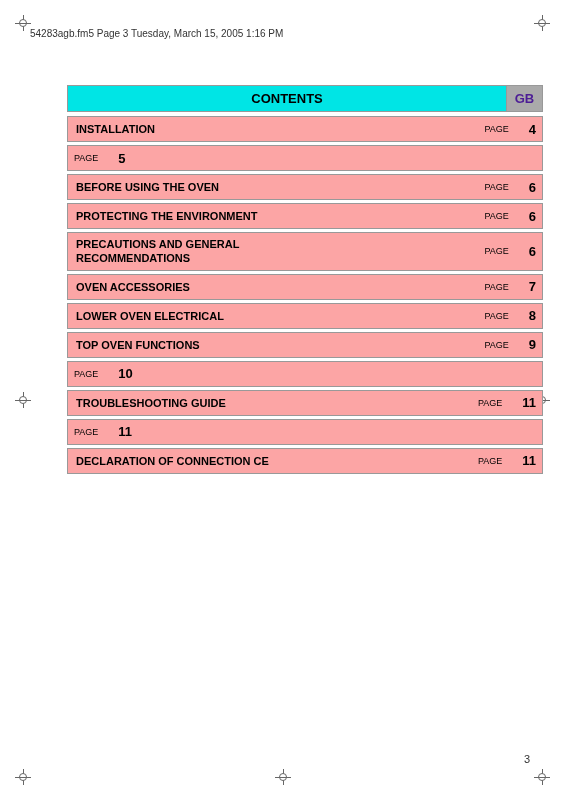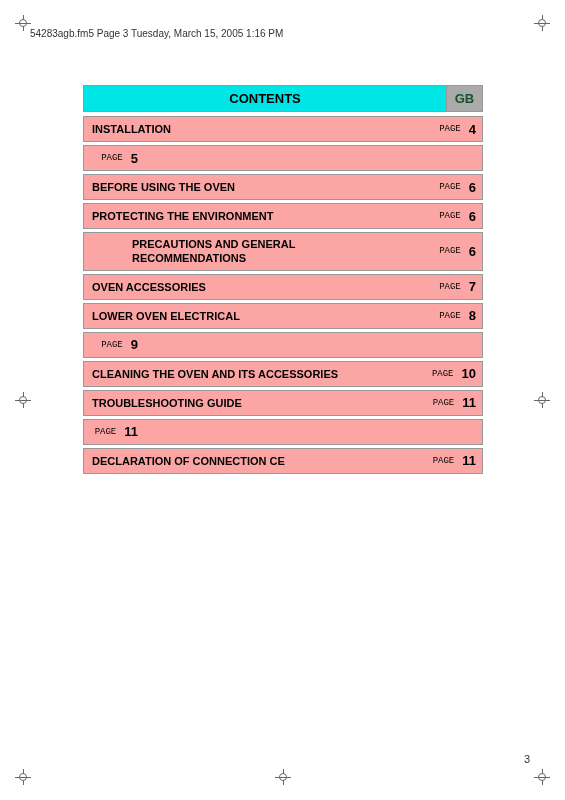--- a/index.html
+++ b/index.html
@@ -75,22 +75,22 @@
     .ch-ml { top: 50%; left: 15px; transform: translateY(-50%); }
     .ch-mr { top: 50%; right: 15px; transform: translateY(-50%); }
     .ch-bl { bottom: 15px; left: 15px; }
     .ch-bc { bottom: 15px; left: 50%; transform: translateX(-50%); }
     .ch-br { bottom: 15px; right: 15px; }
 
     
     .contents-area {
       position: absolute;
       top: 85px;
-      left: 83px;
-      width: 400px;
+      left: 67px;
+      width: 476px;
     }
 
     
     .contents-header {
       display: flex;
       width: 100%;
       margin-bottom: 4px;
     }
 
     .contents-title-cell {
@@ -104,21 +104,21 @@
       border: 1px solid #999;
     }
 
     .contents-gb-cell {
       background: #aaaaaa;
       width: 36px;
       padding: 5px 4px;
       font-weight: bold;
       font-size: 13px;
       text-align: center;
-      color: #14532d;
+      color: #4c1d95;
       border: 1px solid #999;
       border-left: none;
     }
 
     
     .toc-row {
       display: flex;
       width: 100%;
       margin-bottom: 3px;
       border: 1px solid #999;
@@ -142,34 +142,32 @@
       font-size: 11px;
       color: #000;
       white-space: nowrap;
       min-width: 60px;
       justify-content: flex-end;
     }
 
     .toc-page .page-word {
       font-size: 9px;
       font-weight: normal;
-      margin-right: 8px;
+      margin-right: 20px;
       text-transform: uppercase;
-      font-family: Liberation Mono, monospace;
     }
 
     .toc-page .page-num {
       font-weight: bold;
       font-size: 13px;
     }
 
     
     .toc-row.two-line .toc-label {
       line-height: 1.3;
-      margin-left: 40px;
     }
 
     
     .page-number {
       position: absolute;
       bottom: 35px;
       right: 35px;
       font-size: 11px;
       color: #333;
     }
@@ -255,27 +253,27 @@
           </div>
         </div>
         <div class="toc-row">
           <div class="toc-label">LOWER OVEN ELECTRICAL</div>
           <div class="toc-page">
             <span class="page-word">PAGE</span>
             <span class="page-num">8</span>
           </div>
         </div>
         <div class="toc-row">
+          <div class="toc-label">TOP OVEN FUNCTIONS</div>
           <div class="toc-page">
             <span class="page-word">PAGE</span>
             <span class="page-num">9</span>
           </div>
         </div>
         <div class="toc-row">
-          <div class="toc-label">CLEANING THE OVEN AND ITS ACCESSORIES</div>
           <div class="toc-page">
             <span class="page-word">PAGE</span>
             <span class="page-num">10</span>
           </div>
         </div>
         <div class="toc-row">
           <div class="toc-label">TROUBLESHOOTING GUIDE</div>
           <div class="toc-page">
             <span class="page-word">PAGE</span>
             <span class="page-num">11</span>

